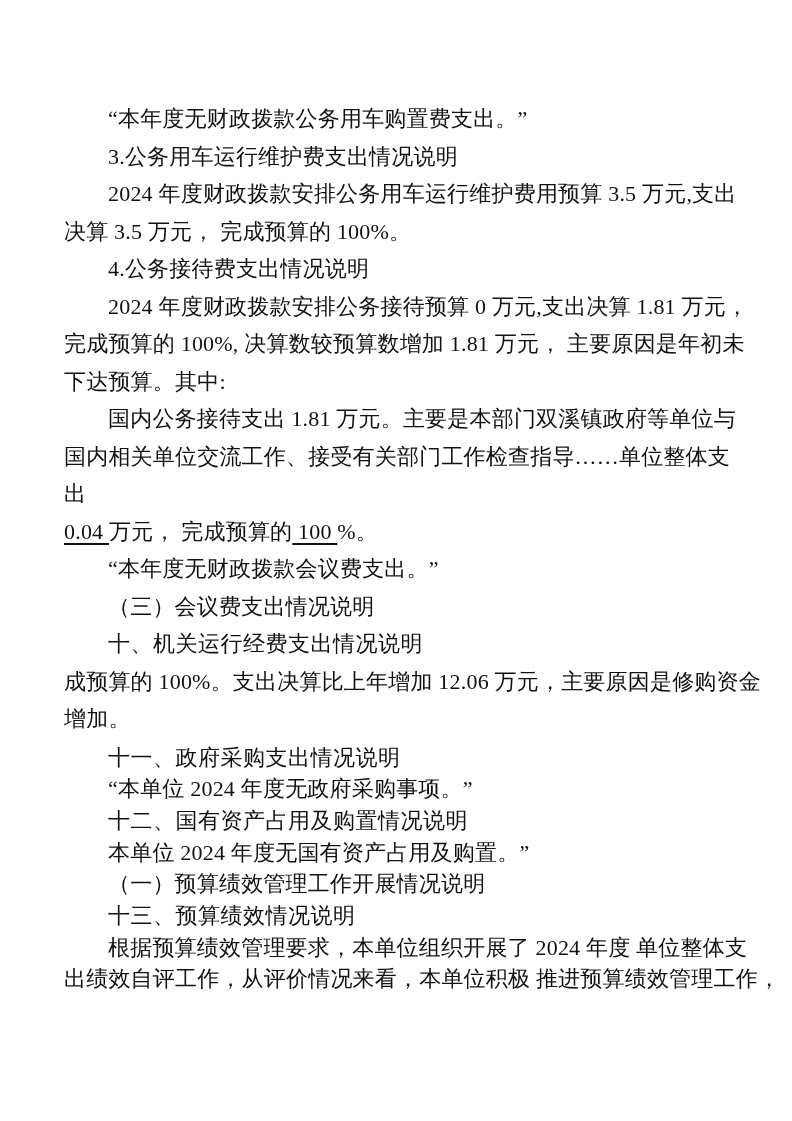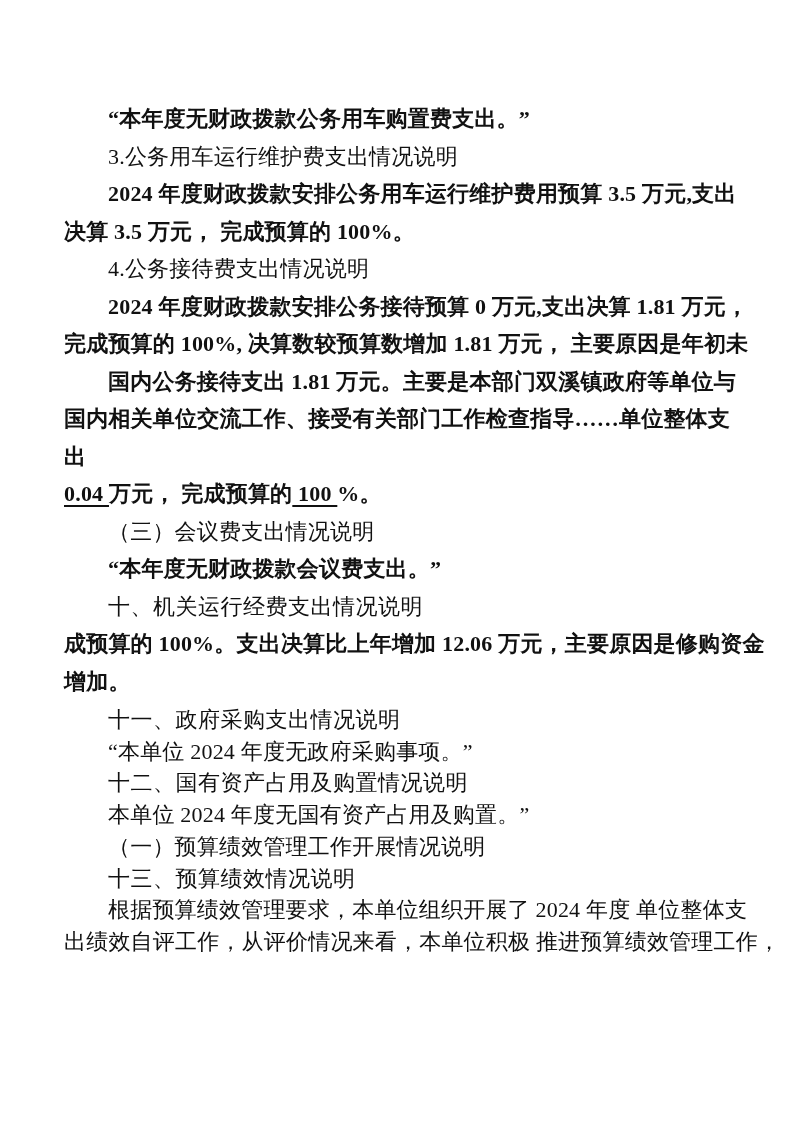--- a/index.html
+++ b/index.html
@@ -24,21 +24,21 @@
   }
   .sec-main .line { line-height: 37.5px; }
   .sec-tail { margin-top: 4px; }
   .sec-tail .line { line-height: 31.7px; }
   .line {
     font-size: 22px;
     white-space: pre;
     letter-spacing: 0.2px;
   }
   .line.indent { padding-left: 44px; }
-  .line.body { font-family: "Liberation Serif", serif; font-weight: bold; }
+  .line.body { font-family: "Liberation Serif", serif; }
   .line.kai  { font-family: "Liberation Serif", serif; }
   .line.hei  {
     font-family: "Liberation Sans", sans-serif;
     font-weight: normal;
     letter-spacing: 0.5px;
   }
   .u {
     text-decoration: underline;
     text-underline-offset: 4px;
     text-decoration-thickness: 1.5px;
@@ -50,26 +50,27 @@
 <div class="page" style="background: rgb(255, 255, 255); color: rgb(17, 17, 17);">
   <div class="doc">
       <div class="sec sec-main">
         <div class="line body indent"><span class="">“本年度无财政拨款公务用车购置费支出。”</span></div>
         <div class="line kai indent"><span class="">3.公务用车运行维护费支出情况说明</span></div>
         <div class="line body indent"><span class="">2024 年度财政拨款安排公务用车运行维护费用预算 3.5 万元,支出</span></div>
         <div class="line body"><span class="">决算 3.5 万元， 完成预算的 100%。</span></div>
         <div class="line kai indent"><span class="">4.公务接待费支出情况说明</span></div>
         <div class="line body indent"><span class="">2024 年度财政拨款安排公务接待预算 0 万元,支出决算 1.81 万元，</span></div>
         <div class="line body"><span class="">完成预算的 100%, 决算数较预算数增加 1.81 万元， 主要原因是年初未</span></div>
+        <div class="line body"><span class="">下达预算。其中:</span></div>
         <div class="line body indent"><span class="">国内公务接待支出 1.81 万元。主要是本部门双溪镇政府等单位与</span></div>
         <div class="line body"><span class="">国内相关单位交流工作、接受有关部门工作检查指导……单位整体支</span></div>
         <div class="line body"><span class="">出</span></div>
         <div class="line body"><span class="u">0.04 </span><span class="">万元， 完成预算的</span><span class="u"> 100 </span><span class="">%。</span></div>
+        <div class="line body indent"><span class="">“本年度无财政拨款会议费支出。”</span></div>
         <div class="line kai indent"><span class="">（三）会议费支出情况说明</span></div>
-        <div class="line body indent"><span class="">“本年度无财政拨款会议费支出。”</span></div>
         <div class="line hei indent"><span class="">十、机关运行经费支出情况说明</span></div>
         <div class="line body"><span class="">成预算的 100%。支出决算比上年增加 12.06 万元，主要原因是修购资金</span></div>
         <div class="line body"><span class="">增加。</span></div>
       </div>
       <div class="sec sec-tail">
         <div class="line hei indent"><span class="">十一、政府采购支出情况说明</span></div>
         <div class="line kai indent"><span class="">“本单位 2024 年度无政府采购事项。”</span></div>
         <div class="line hei indent"><span class="">十二、国有资产占用及购置情况说明</span></div>
         <div class="line kai indent"><span class="">本单位 2024 年度无国有资产占用及购置。”</span></div>
         <div class="line kai indent"><span class="">（一）预算绩效管理工作开展情况说明</span></div>

